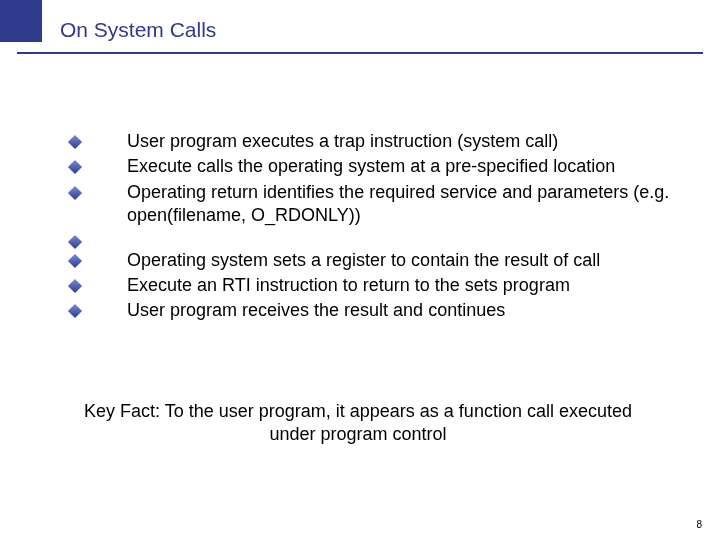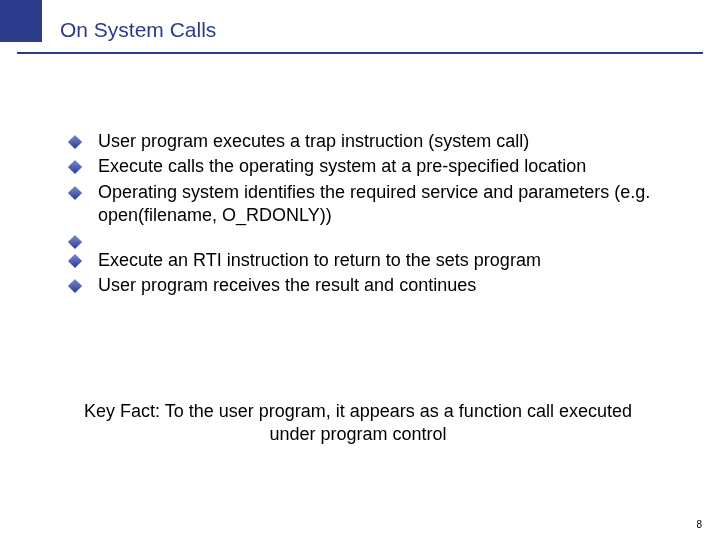--- a/index.html
+++ b/index.html
@@ -38,20 +38,21 @@
   .content {
     position: absolute;
     top: 130px;
     left: 70px;
     width: 600px;
   }
   .bullet-row {
     display: flex;
     align-items: flex-start;
     margin-bottom: 2px;
+    gap: 29px;
   }
   .bullet {
     width: 10px;
     height: 10px;
     flex-shrink: 0;
     margin-top: 7px;
     margin-right: 18px;
     background: linear-gradient(135deg, #7a8bd8 0%, #2e3a8c 100%);
     transform: rotate(45deg);
   }
@@ -92,24 +93,28 @@
   <div class="bullet-row">
     <div class="bullet"></div>
     <div class="bullet-text">User program executes a trap instruction (system call)</div>
   </div>
   <div class="bullet-row">
     <div class="bullet"></div>
     <div class="bullet-text">Execute calls the operating system at a pre-specified location</div>
   </div>
   <div class="bullet-row">
     <div class="bullet"></div>
-    <div class="bullet-text">Operating system identifies the required service and parameters (e.g. open(filename, O_RDONLY))</div>
+    <div class="bullet-text">Operating return identifies the required service and parameters (e.g. open(filename, O_RDONLY))</div>
   </div>
   <div class="bullet-row">
     <div class="bullet"></div>
+  </div>
+  <div class="bullet-row">
+    <div class="bullet"></div>
+    <div class="bullet-text">Operating system sets a register to contain the result of call</div>
   </div>
   <div class="bullet-row">
     <div class="bullet"></div>
     <div class="bullet-text">Execute an RTI instruction to return to the sets program</div>
   </div>
   <div class="bullet-row">
     <div class="bullet"></div>
     <div class="bullet-text">User program receives the result and continues</div>
   </div>
 </div>

